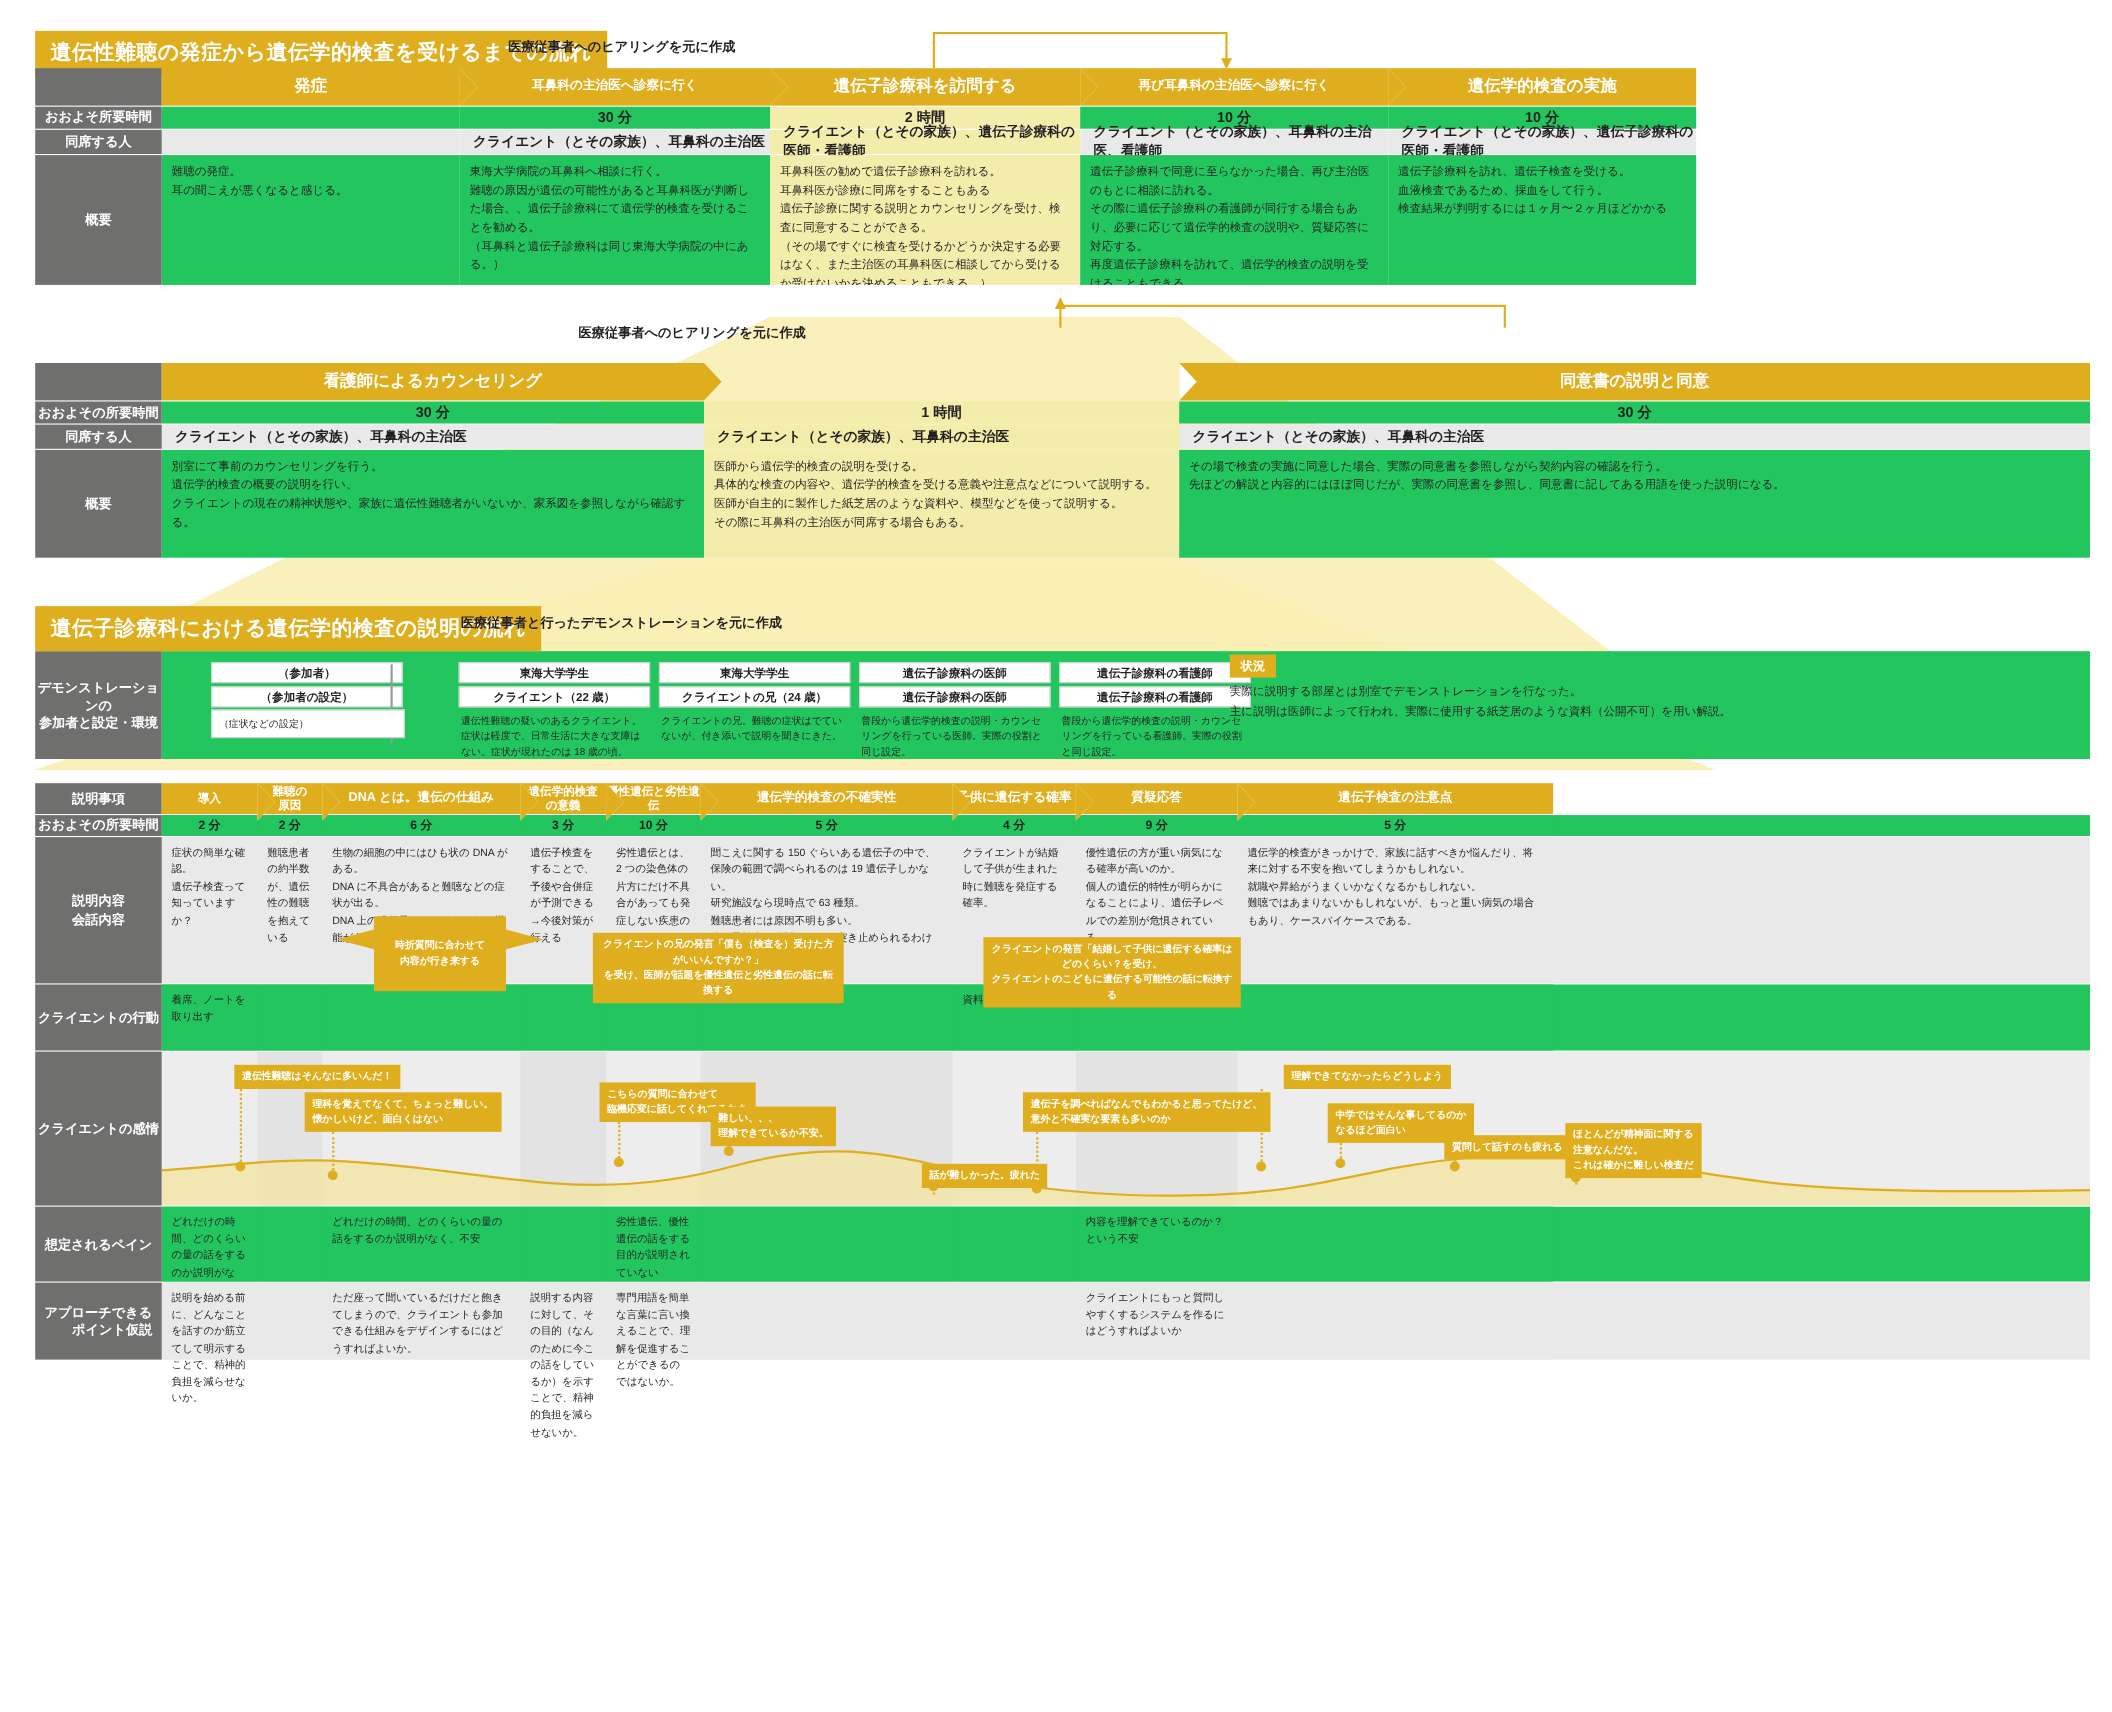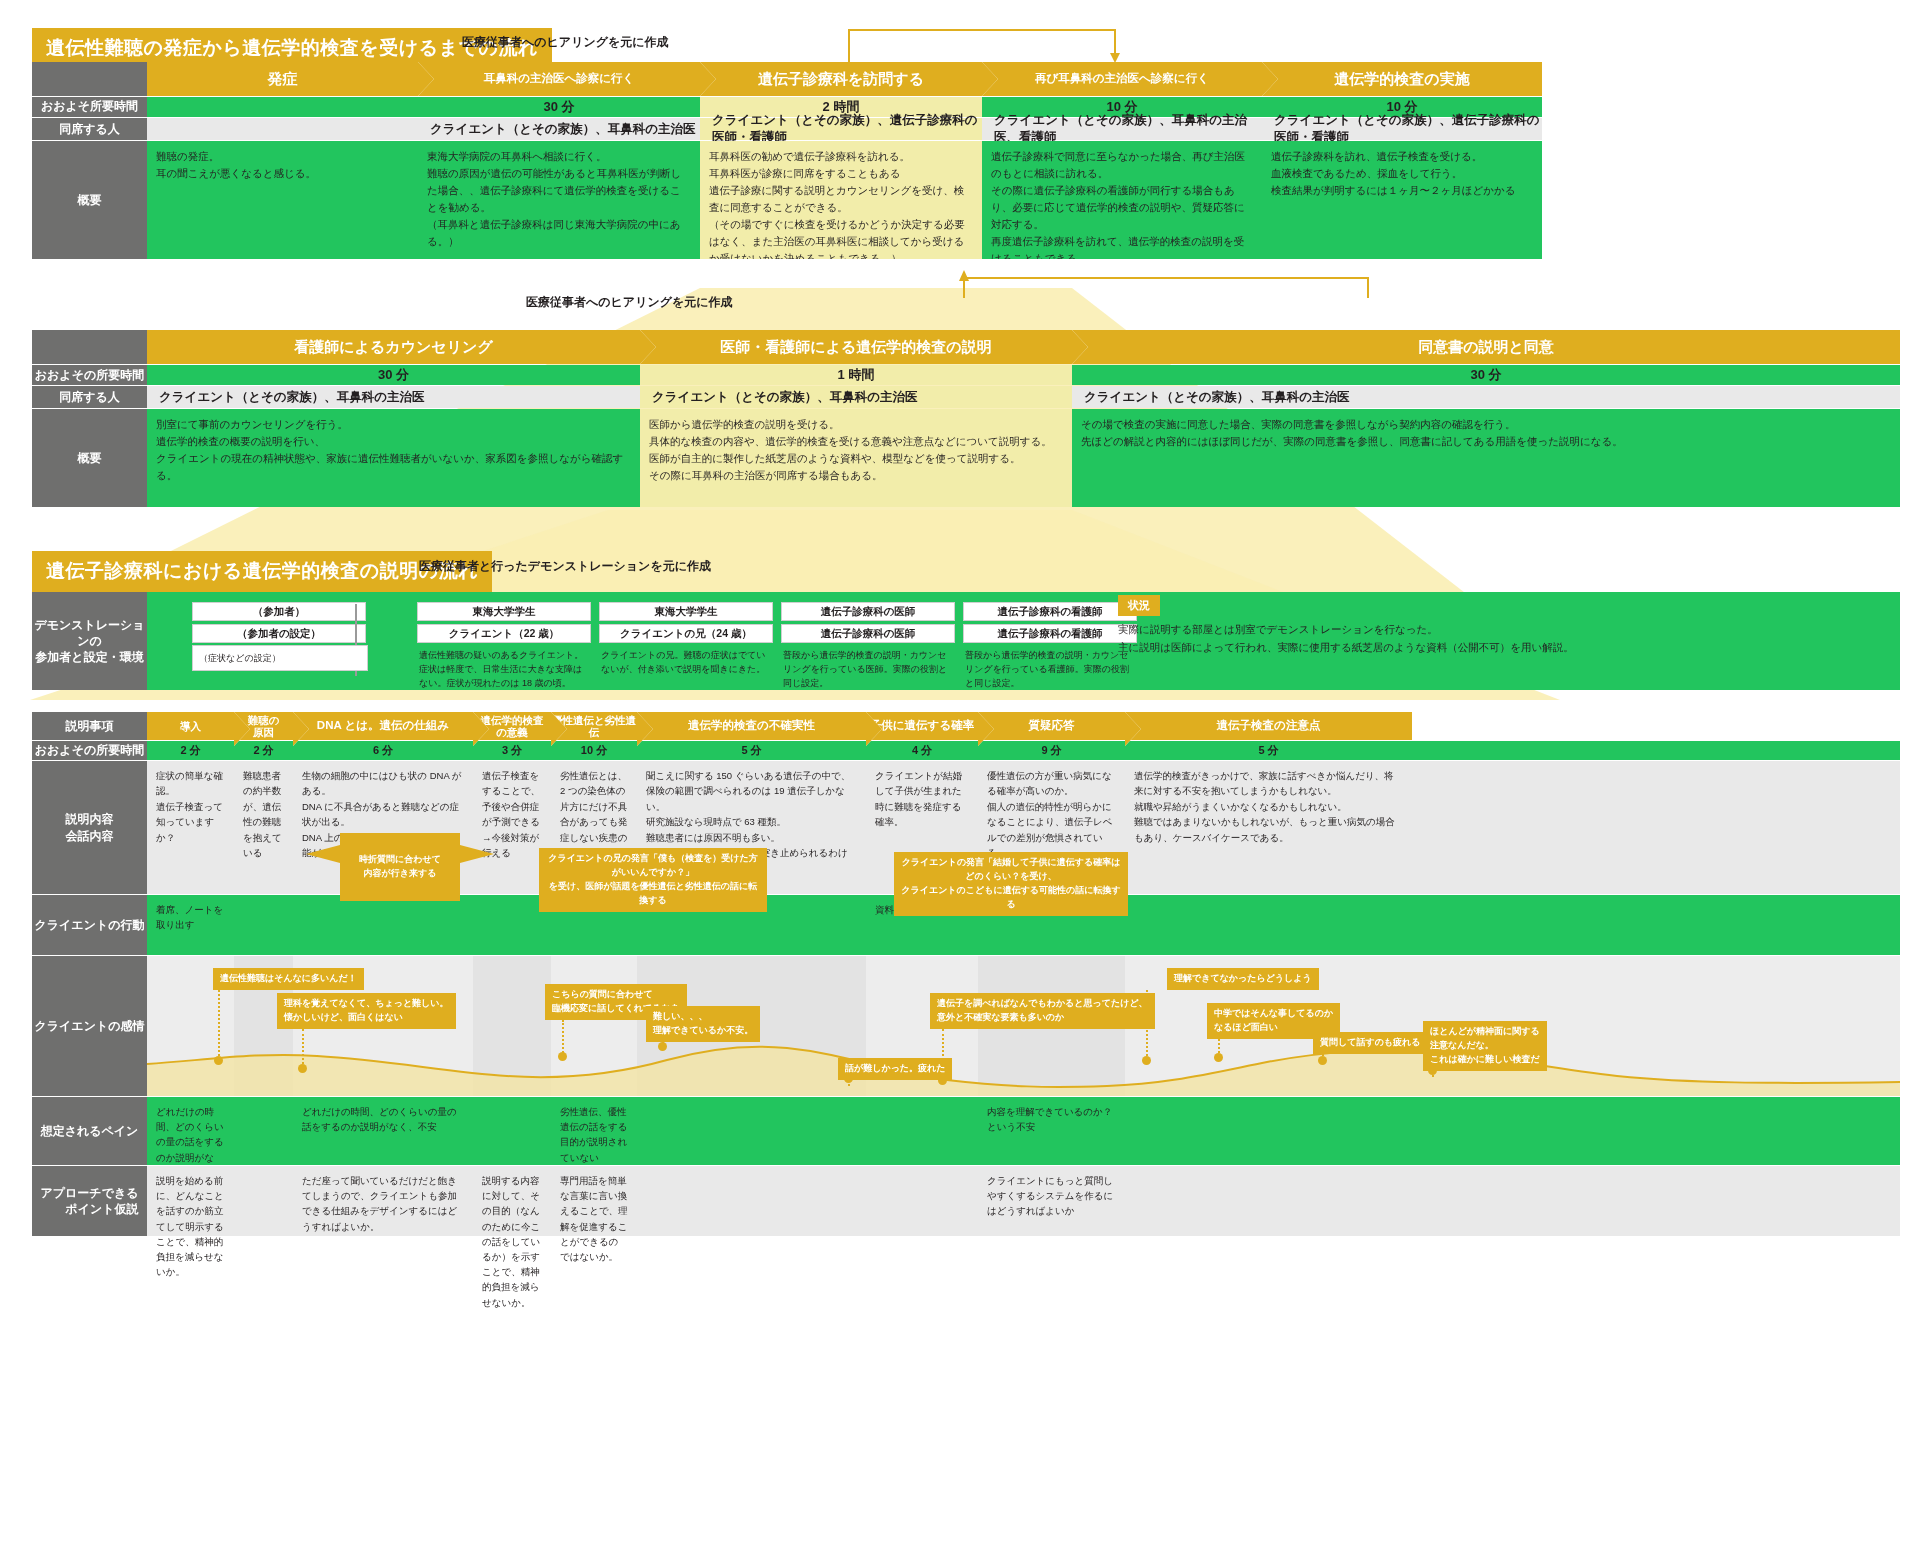--- a/index.html
+++ b/index.html
@@ -142,21 +142,20 @@
     <div class="rowlabel" style="position: absolute; left: 32px; top: 365px; width: 115px; height: 20px; z-index: 6;">おおよその所要時間</div>
     <div class="rowlabel" style="position: absolute; left: 32px; top: 386px; width: 115px; height: 22px; z-index: 6;">同席する人</div>
     <div class="rowlabel" style="position: absolute; left: 32px; top: 409px; width: 115px; height: 98px; z-index: 6;">概要</div>
     <div style="position: absolute; left: 32px; top: 330px; width: 115px; height: 34px; background: rgb(111, 111, 110); z-index: 6;"></div>
     <div class="chev first" style="position: absolute; left: 147px; top: 330px; width: 493px; height: 34px; z-index: 10;">看護師によるカウンセリング</div>
     <div class="cell alt ctr" style="position: absolute; left: 147px; top: 365px; width: 493px; height: 20px; z-index: 3;">30 分</div>
     <div class="cell  lft" style="position: absolute; left: 147px; top: 386px; width: 493px; height: 22px; z-index: 3;">クライエント（とその家族）、耳鼻科の主治医</div>
     <div class="cell alt cellpad" style="position: absolute; left: 147px; top: 409px; width: 493px; height: 98px; z-index: 3; white-space: pre-line; overflow: hidden;">別室にて事前のカウンセリングを行う。
 遺伝学的検査の概要の説明を行い、
 クライエントの現在の精神状態や、家族に遺伝性難聴者がいないか、家系図を参照しながら確認する。</div>
-    <div class="chev" style="position: absolute; left: 640px; top: 330px; width: 432px; height: 34px; z-index: 9;">医師・看護師による遺伝学的検査の説明</div>
     <div class="cell hl ctr" style="position: absolute; left: 640px; top: 365px; width: 432px; height: 20px; z-index: 3;">1 時間</div>
     <div class="cell hl lft" style="position: absolute; left: 640px; top: 386px; width: 432px; height: 22px; z-index: 3;">クライエント（とその家族）、耳鼻科の主治医</div>
     <div class="cell hl cellpad" style="position: absolute; left: 640px; top: 409px; width: 432px; height: 98px; z-index: 3; white-space: pre-line; overflow: hidden;">医師から遺伝学的検査の説明を受ける。
 具体的な検査の内容や、遺伝学的検査を受ける意義や注意点などについて説明する。
 医師が自主的に製作した紙芝居のような資料や、模型などを使って説明する。
 その際に耳鼻科の主治医が同席する場合もある。</div>
     <div class="chev last" style="position: absolute; left: 1072px; top: 330px; width: 828px; height: 34px; z-index: 8;">同意書の説明と同意</div>
     <div class="cell alt ctr" style="position: absolute; left: 1072px; top: 365px; width: 828px; height: 20px; z-index: 3;">30 分</div>
     <div class="cell  lft" style="position: absolute; left: 1072px; top: 386px; width: 828px; height: 22px; z-index: 3;">クライエント（とその家族）、耳鼻科の主治医</div>
     <div class="cell alt cellpad" style="position: absolute; left: 1072px; top: 409px; width: 828px; height: 98px; z-index: 3; white-space: pre-line; overflow: hidden;">その場で検査の実施に同意した場合、実際の同意書を参照しながら契約内容の確認を行う。

